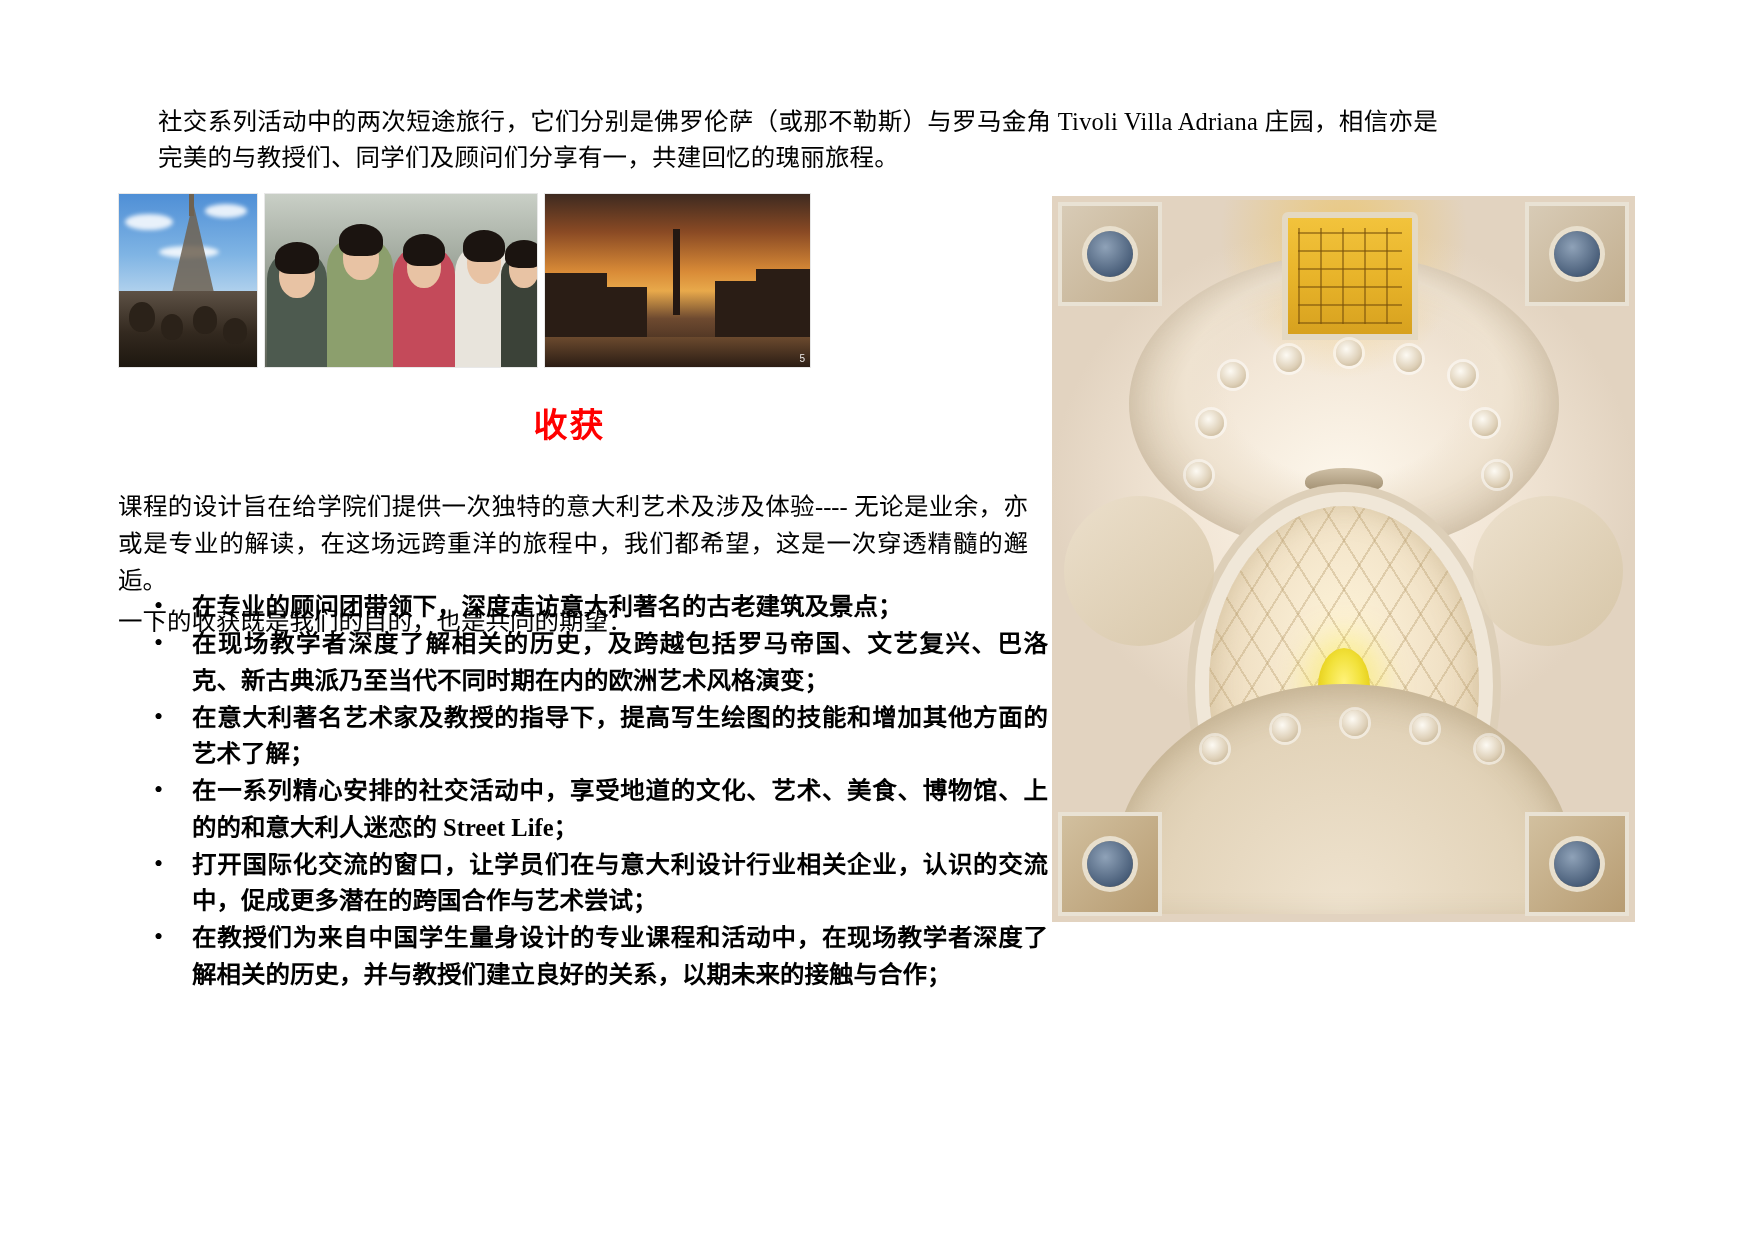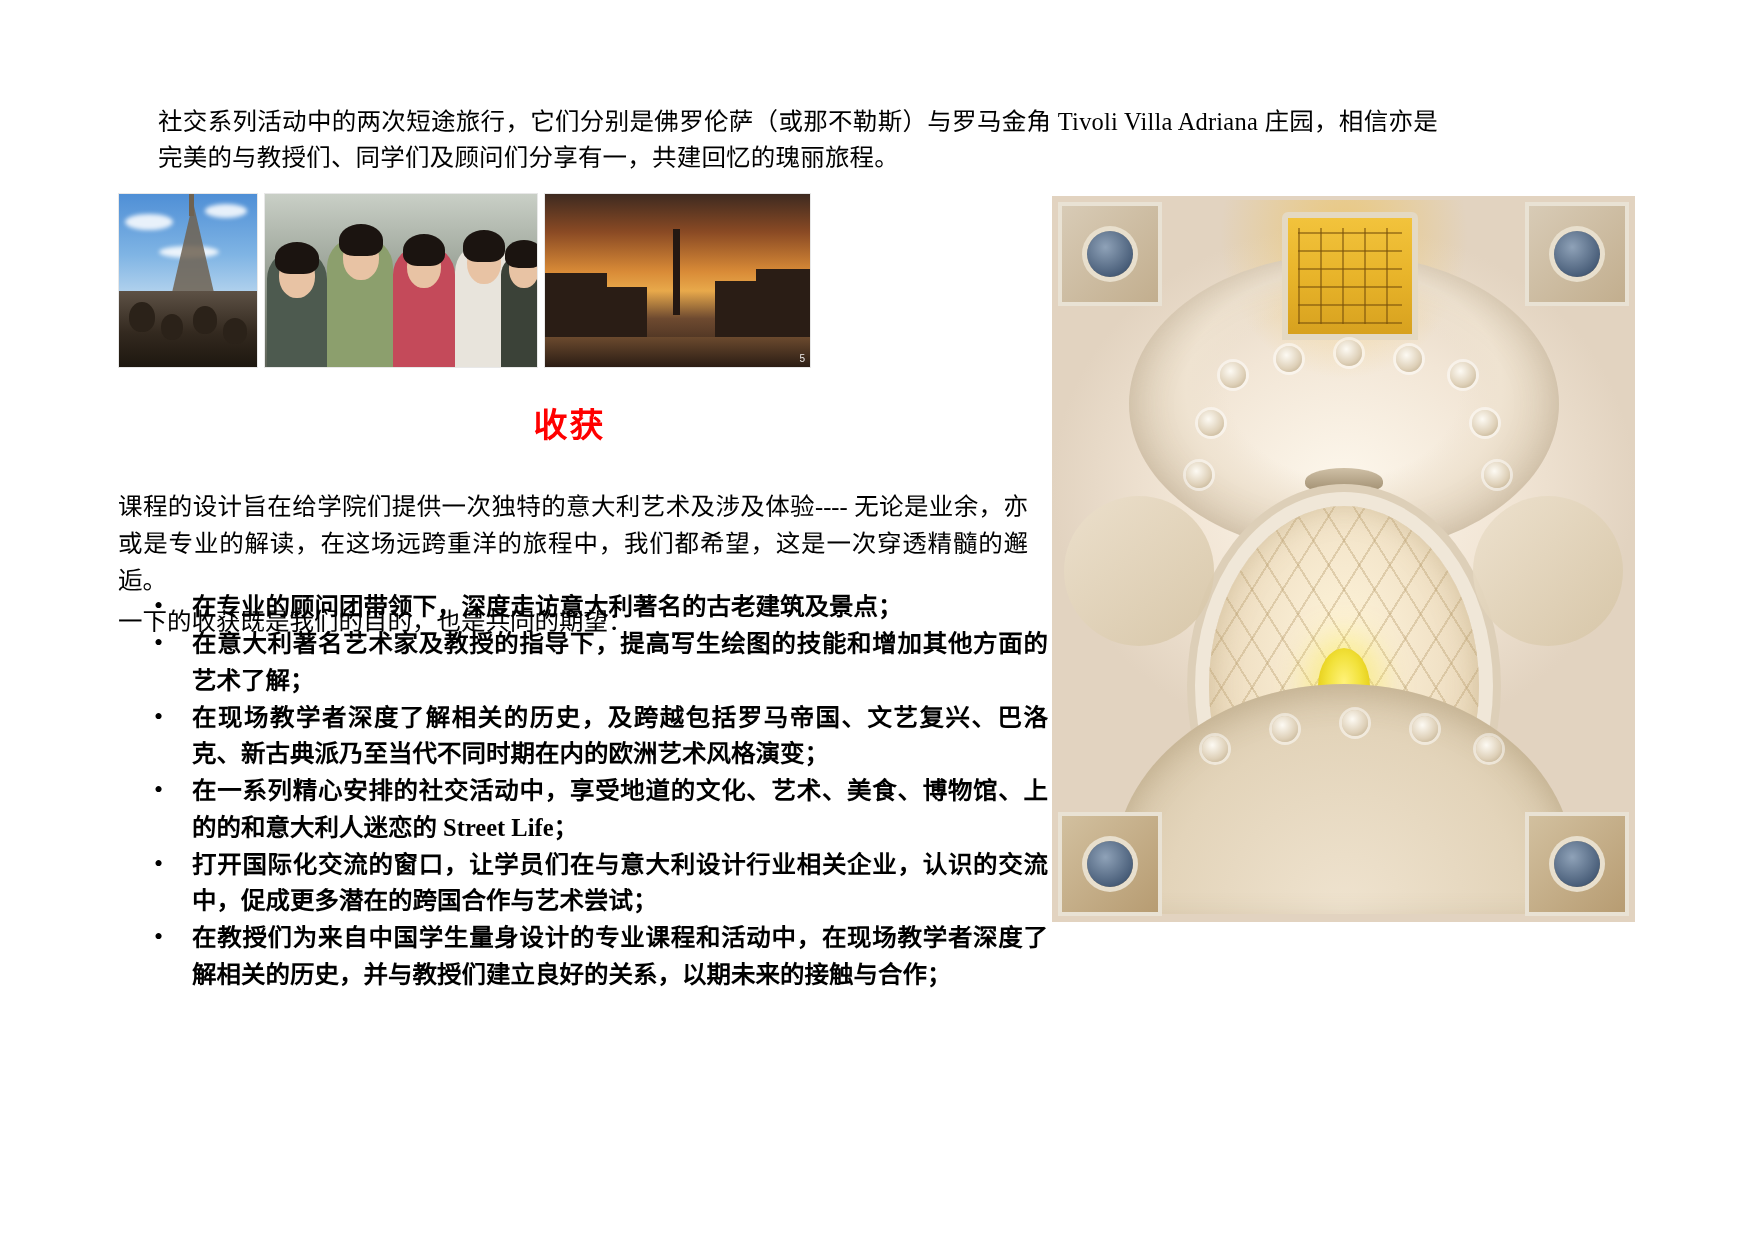--- a/index.html
+++ b/index.html
@@ -396,22 +396,22 @@
     </div>
   </div>
 
   <div class="section-heading">收获</div>
 
   <p class="body-para" id="para-design">课程的设计旨在给学院们提供一次独特的意大利艺术及涉及体验---- 无论是业余，亦或是专业的解读，在这场远跨重洋的旅程中，我们都希望，这是一次穿透精髓的邂逅。</p>
   <p class="body-para" id="para-lead">一下的收获既是我们的目的，也是共同的期望：</p>
 
   <ul class="bullets">
     <li>在专业的顾问团带领下，深度走访意大利著名的古老建筑及景点；</li>
+    <li>在现场教学者深度了解相关的历史，及跨越包括罗马帝国、文艺复兴、巴洛克、新古典派乃至当代不同时期在内的欧洲艺术风格演变；</li>
     <li>在意大利著名艺术家及教授的指导下，提高写生绘图的技能和增加其他方面的艺术了解；</li>
-    <li>在现场教学者深度了解相关的历史，及跨越包括罗马帝国、文艺复兴、巴洛克、新古典派乃至当代不同时期在内的欧洲艺术风格演变；</li>
     <li>在一系列精心安排的社交活动中，享受地道的文化、艺术、美食、博物馆、上的的和意大利人迷恋的 Street Life；</li>
     <li>打开国际化交流的窗口，让学员们在与意大利设计行业相关企业，认识的交流中，促成更多潜在的跨国合作与艺术尝试；</li>
     <li>在教授们为来自中国学生量身设计的专业课程和活动中，在现场教学者深度了解相关的历史，并与教授们建立良好的关系，以期未来的接触与合作；</li>
   </ul>
 
   <div class="dome-wrap">
     <div class="dome-bg"></div>
 
     <div class="lantern-halo"></div>
     <div class="upper-dome"></div>

